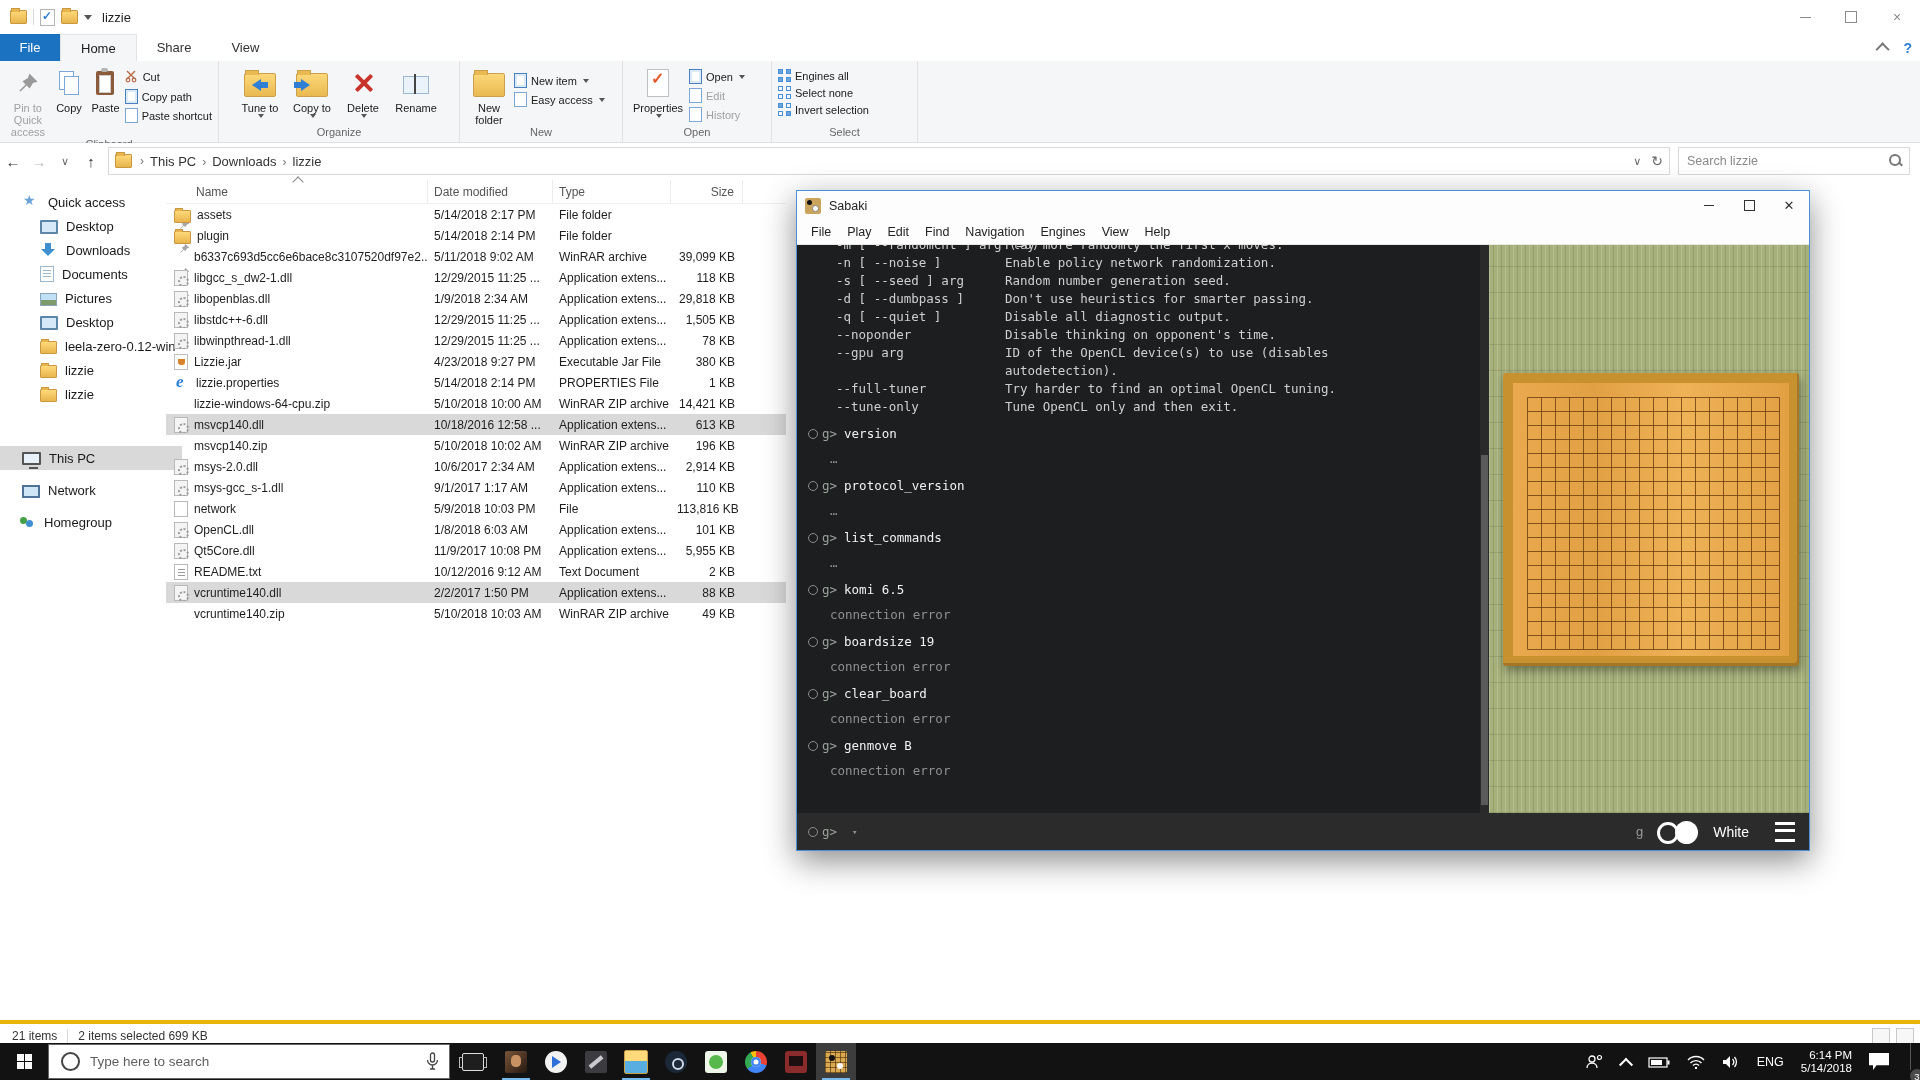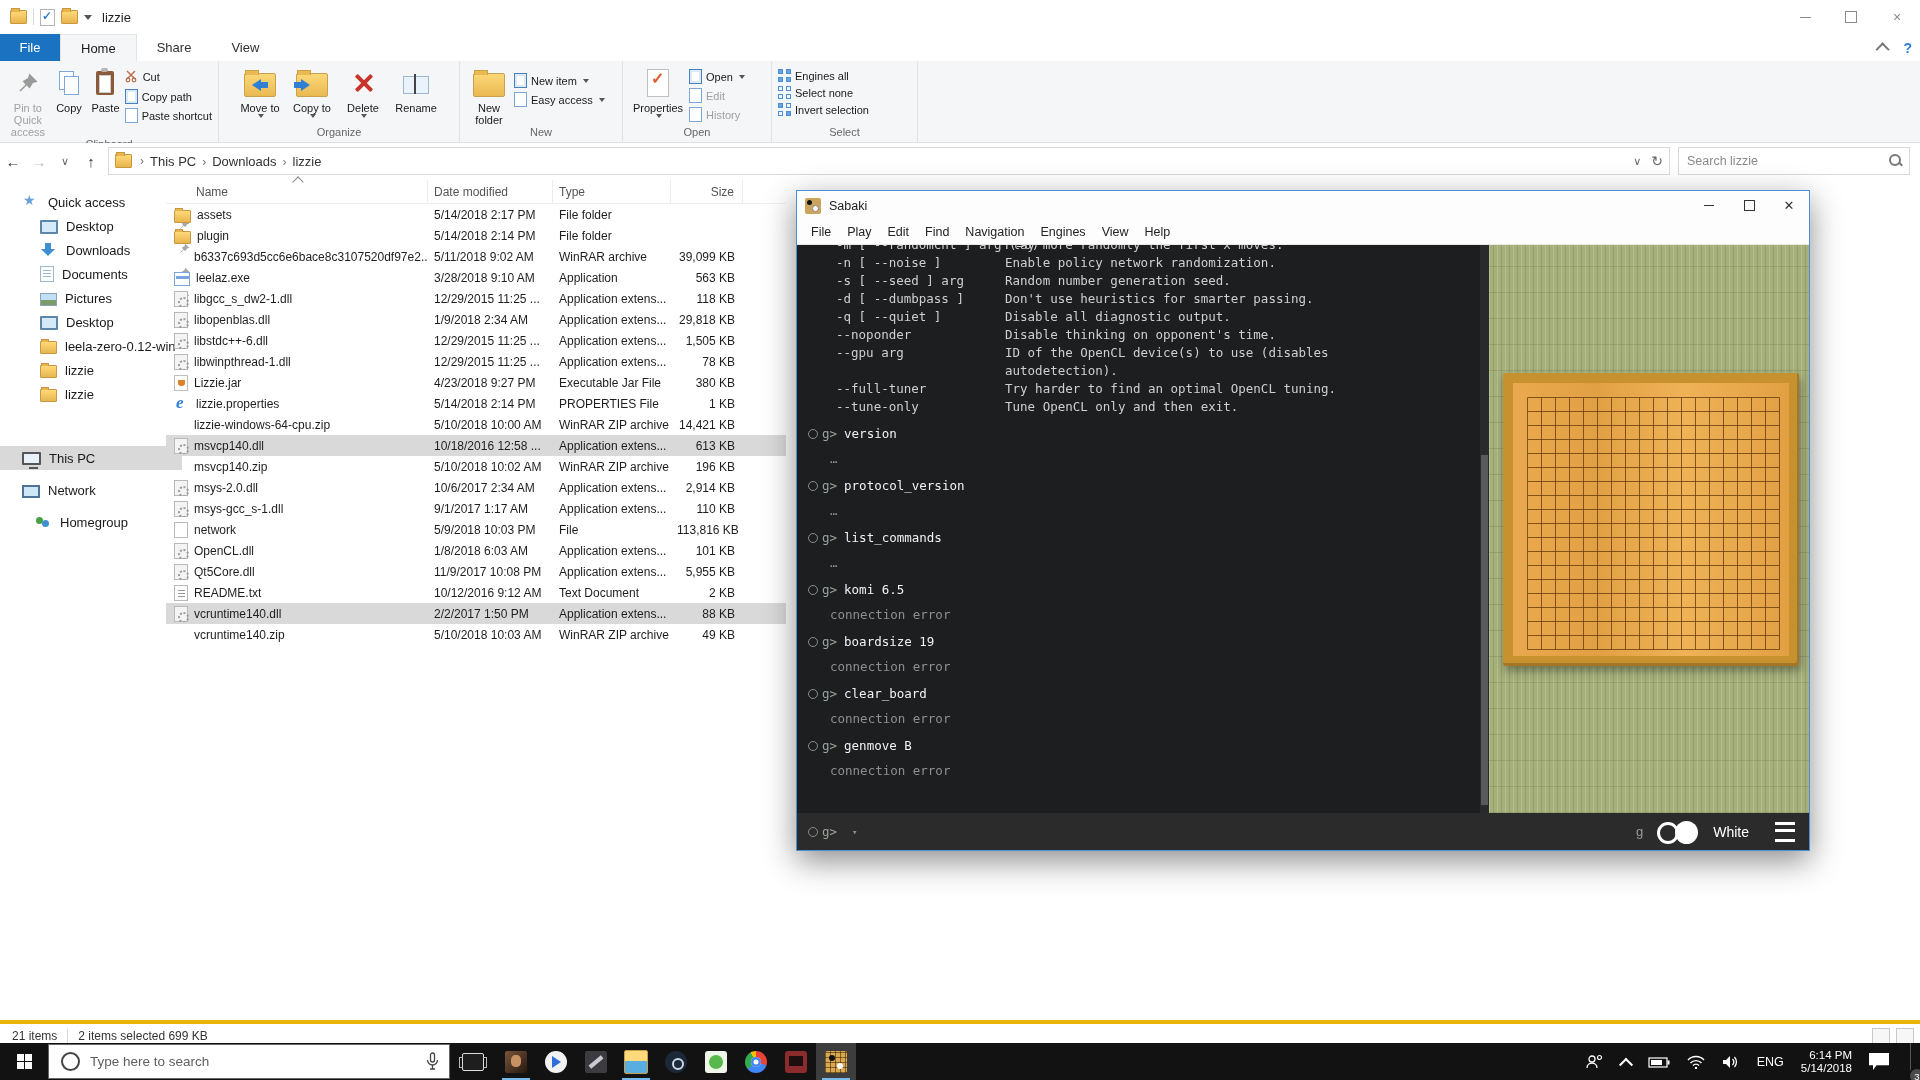--- a/index.html
+++ b/index.html
@@ -329,21 +329,21 @@
       </div>
 
       <div class="rgroup" style="width:240px">
         <div class="rgroup-body" style="justify-content:center">
           <div class="rbtn-lg" style="width:50px">
             <span class="ric">
                 <span class="ic-folder-lg">
                   <i class="ic-arrow-blue"></i>
                 </span>
               </span>
-            <span>Move to</span>
+            <span>Tune to</span>
               <span class="caret"></span>
           </div>
           <div class="rbtn-lg" style="width:50px">
             <span class="ric">
                 <span class="ic-folder-lg">
                   <i class="ic-arrow-blue" style="transform:scaleX(-1);left:4px"></i>
                 </span>
               </span>
             <span>Copy to</span>
               <span class="caret"></span>
@@ -529,21 +529,21 @@
           <span class="side-lb">OneDrive</span>
         </div>
         <div class="side-item sel" style="top: 266px; padding-left: 22px;">
           <span class="side-ic ic-thispc"></span>
           <span class="side-lb">This PC</span>
         </div>
         <div class="side-item" style="top: 298px; padding-left: 22px;">
           <span class="side-ic ic-network"></span>
           <span class="side-lb">Network</span>
         </div>
-        <div class="side-item" style="top: 330px; padding-left: 34px;">
+        <div class="side-item" style="top: 330px; padding-left: 18px;">
           <span class="side-ic ic-homegroup"></span>
           <span class="side-lb">Homegroup</span>
         </div>
       </div>
 
     <div id="ex-files">
       <div id="fl-headers" class="fl-grid">
         <div class="hc">Name</div>
         <div class="hc">Date modified</div>
         <div class="hc">Type</div>
@@ -570,29 +570,20 @@
             <div class="fr-cell fr-size"></div>
           </div>
           <div class="file-row fl-grid">
             <div class="fr-name">
               <span class="fr-icon fi-rar"></span>
               <span>b6337c693d5cc6e6bace8c3107520df97e2...</span>
             </div>
             <div class="fr-cell">5/11/2018 9:02 AM</div>
             <div class="fr-cell">WinRAR archive</div>
             <div class="fr-cell fr-size">39,099 KB</div>
-          </div>
-          <div class="file-row fl-grid">
-            <div class="fr-name">
-              <span class="fr-icon fi-app"></span>
-              <span>leelaz.exe</span>
-            </div>
-            <div class="fr-cell">3/28/2018 9:10 AM</div>
-            <div class="fr-cell">Application</div>
-            <div class="fr-cell fr-size">563 KB</div>
           </div>
           <div class="file-row fl-grid">
             <div class="fr-name">
               <span class="fr-icon fi-dll"></span>
               <span>libgcc_s_dw2-1.dll</span>
             </div>
             <div class="fr-cell">12/29/2015 11:25 ...</div>
             <div class="fr-cell">Application extens...</div>
             <div class="fr-cell fr-size">118 KB</div>
           </div>

